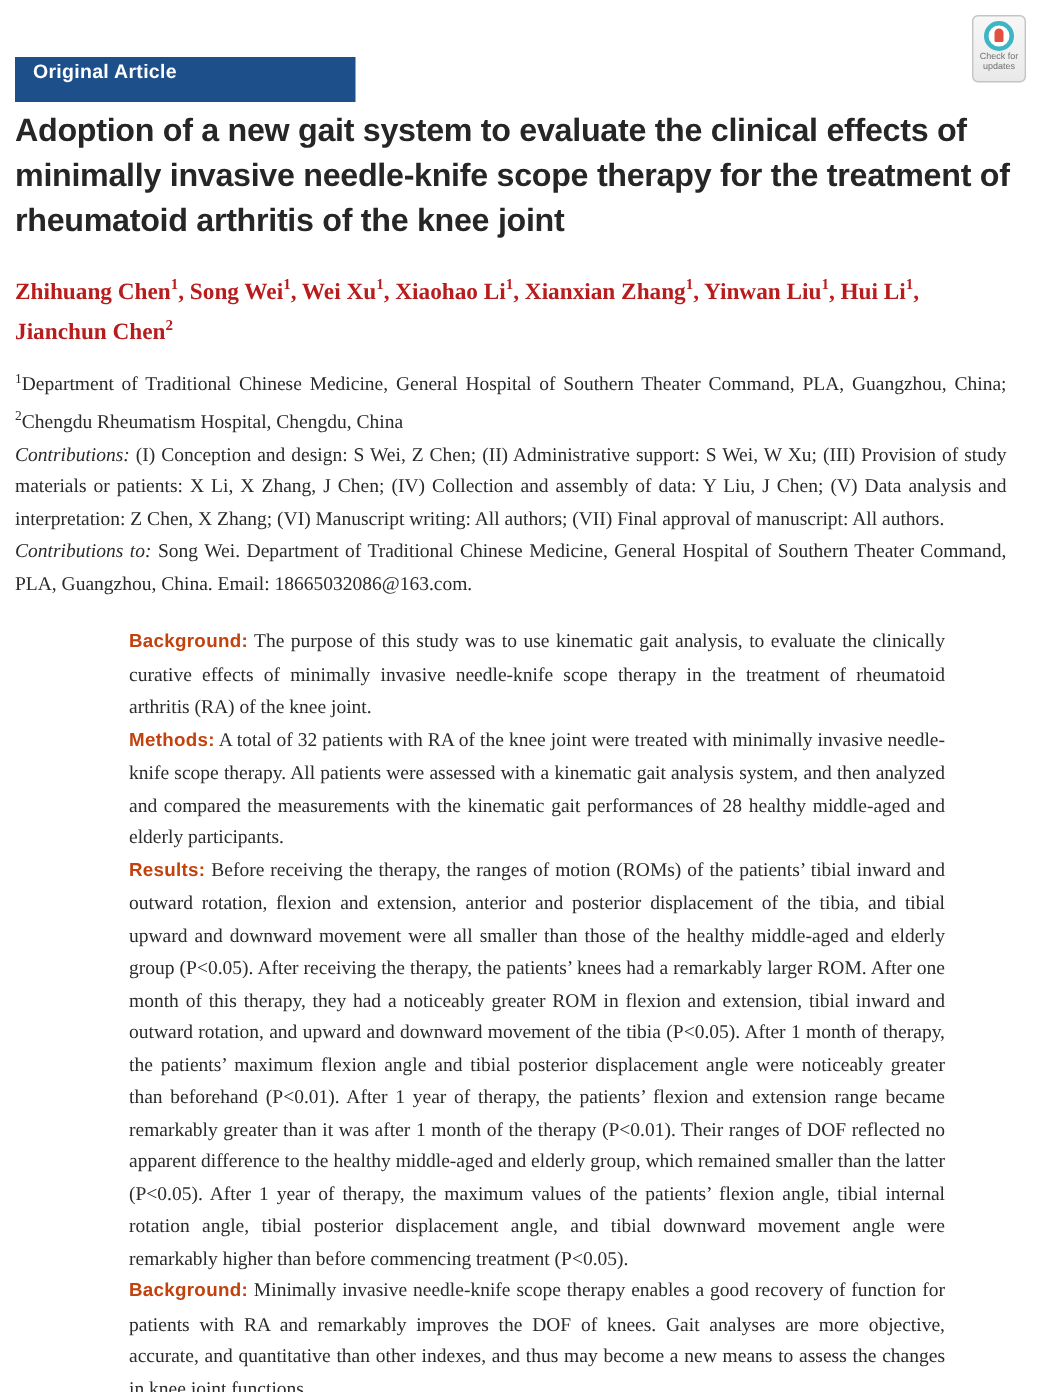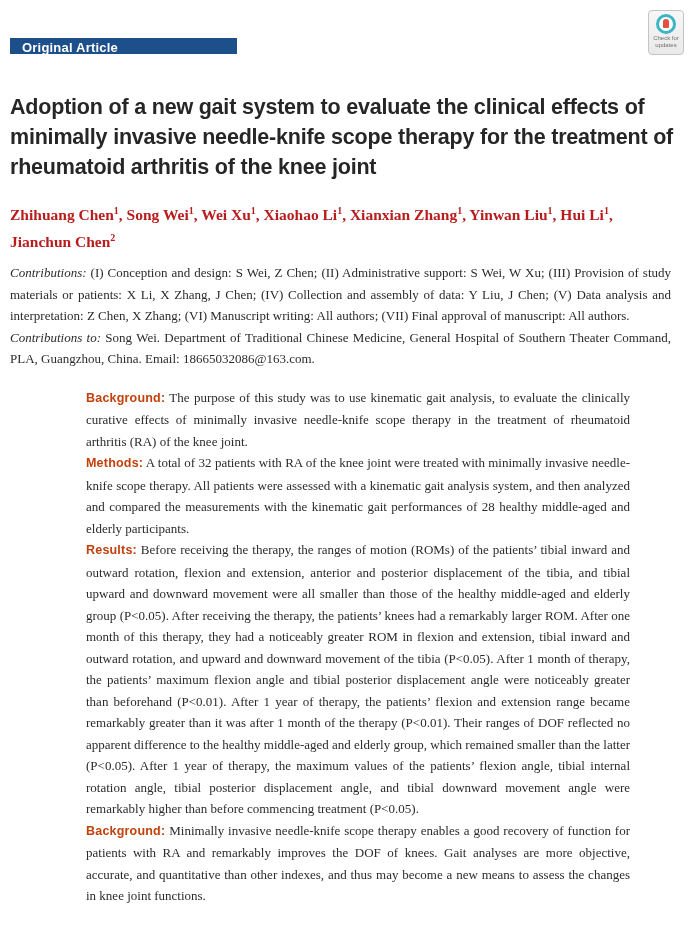--- a/index.html
+++ b/index.html
@@ -20,21 +20,21 @@
   
   .topbar {
     position: relative;
     height: 58px;
   }
   .banner {
     position: absolute;
     left: 10px;
     top: 38px;
     width: 227px;
-    height: 16px;
+    height: 30px;
     background: #1d4f8b;
     color: #ffffff;
     font-family: "Liberation Sans", sans-serif;
     font-weight: bold;
     font-size: 13px;
     line-height: 20px;
     padding-left: 12px;
     box-sizing: border-box;
     letter-spacing: 0.2px;
   }
@@ -71,21 +71,21 @@
     border-radius: 3px 3px 1px 1px;
   }
   .cm-text {
     font-family: "Liberation Sans", sans-serif;
     font-size: 6px;
     line-height: 7px;
     color: #6f6f6f;
   }
   
   .title {
-    margin: 34px 14px 0 10px;
+    margin: 14px 14px 0 10px;
     font-family: "Liberation Sans", sans-serif;
     font-weight: bold;
     font-size: 21.5px;
     line-height: 30px;
     color: #262626;
     letter-spacing: -0.2px;
   }
   .authors {
     margin: 17px 60px 0 10px;
     font-size: 15.5px;
@@ -136,20 +136,21 @@
         <div>updates</div>
       </div>
     </div>
   </div>
 
   <h1 class="title">Adoption of a new gait system to evaluate the clinical effects of minimally invasive needle-knife scope therapy for the treatment of rheumatoid arthritis of the knee joint</h1>
 
   <p class="authors"><span><span>Zhihuang Chen</span><sup>1</sup><span>, </span></span><span><span>Song Wei</span><sup>1</sup><span>, </span></span><span><span>Wei Xu</span><sup>1</sup><span>, </span></span><span><span>Xiaohao Li</span><sup>1</sup><span>, </span></span><span><span>Xianxian Zhang</span><sup>1</sup><span>, </span></span><span><span>Yinwan Liu</span><sup>1</sup><span>, </span></span><span><span>Hui Li</span><sup>1</sup><span>,</span></span> <span><span>Jianchun Chen</span><sup>2</sup><span></span></span></p>
 
   <div class="frontmatter">
+    <div><sup>1</sup><span>Department of Traditional Chinese Medicine, General Hospital of Southern Theater Command, PLA, Guangzhou, China; </span><sup>2</sup><span>Chengdu Rheumatism Hospital, Chengdu, China</span></div>
     <div><span class="ital">Contributions:</span><span> (I) Conception and design: S Wei, Z Chen; (II) Administrative support: S Wei, W Xu; (III) Provision of study materials or patients: X Li, X Zhang, J Chen; (IV) Collection and assembly of data: Y Liu, J Chen; (V) Data analysis and interpretation: Z Chen, X Zhang; (VI) Manuscript writing: All authors; (VII) Final approval of manuscript: All authors.</span></div>
     <div><span class="ital">Contributions to:</span><span> Song Wei. Department of Traditional Chinese Medicine, General Hospital of Southern Theater Command, PLA, Guangzhou, China. Email: 18665032086@163.com.</span></div>
   </div>
 
   <div class="abstract">
     <p><span class="sec-label">Background:</span><span> The purpose of this study was to use kinematic gait analysis, to evaluate the clinically curative effects of minimally invasive needle-knife scope therapy in the treatment of rheumatoid arthritis (RA) of the knee joint.</span></p>
     <p><span class="sec-label">Methods:</span><span> A total of 32 patients with RA of the knee joint were treated with minimally invasive needle-knife scope therapy. All patients were assessed with a kinematic gait analysis system, and then analyzed and compared the measurements with the kinematic gait performances of 28 healthy middle-aged and elderly participants.</span></p>
     <p><span class="sec-label">Results:</span><span> Before receiving the therapy, the ranges of motion (ROMs) of the patients’ tibial inward and outward rotation, flexion and extension, anterior and posterior displacement of the tibia, and tibial upward and downward movement were all smaller than those of the healthy middle-aged and elderly group (P&lt;0.05). After receiving the therapy, the patients’ knees had a remarkably larger ROM. After one month of this therapy, they had a noticeably greater ROM in flexion and extension, tibial inward and outward rotation, and upward and downward movement of the tibia (P&lt;0.05). After 1 month of therapy, the patients’ maximum flexion angle and tibial posterior displacement angle were noticeably greater than beforehand (P&lt;0.01). After 1 year of therapy, the patients’ flexion and extension range became remarkably greater than it was after 1 month of the therapy (P&lt;0.01). Their ranges of DOF reflected no apparent difference to the healthy middle-aged and elderly group, which remained smaller than the latter (P&lt;0.05). After 1 year of therapy, the maximum values of the patients’ flexion angle, tibial internal rotation angle, tibial posterior displacement angle, and tibial downward movement angle were remarkably higher than before commencing treatment (P&lt;0.05).</span></p>
     <p><span class="sec-label">Background:</span><span> Minimally invasive needle-knife scope therapy enables a good recovery of function for patients with RA and remarkably improves the DOF of knees. Gait analyses are more objective, accurate, and quantitative than other indexes, and thus may become a new means to assess the changes in knee joint functions.</span></p>
 

